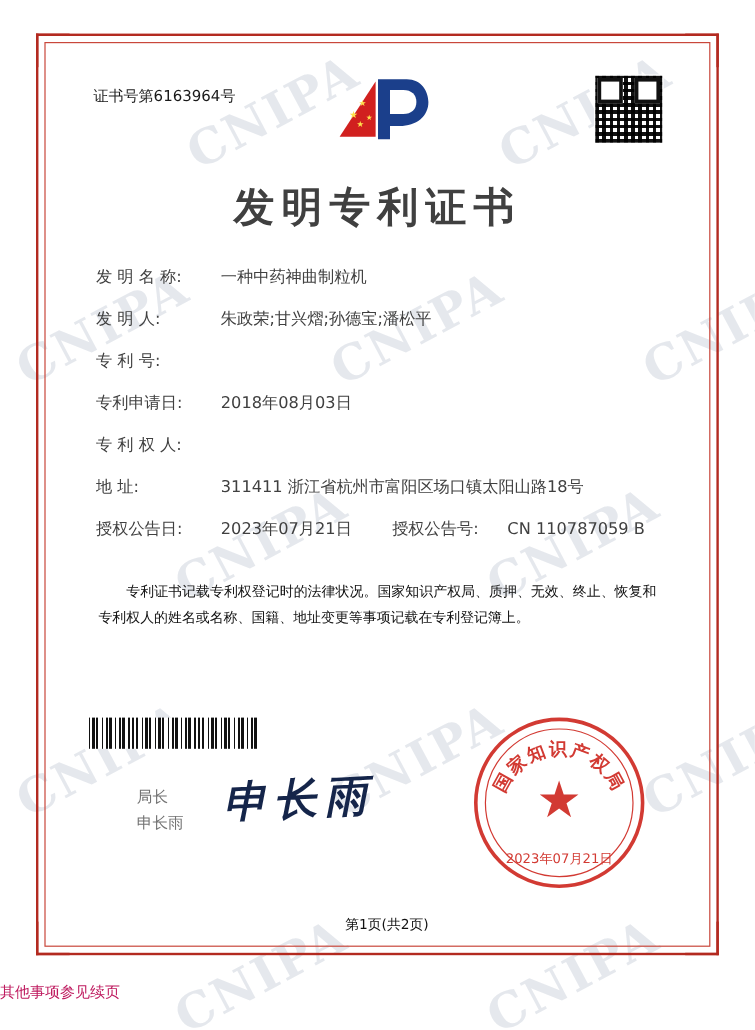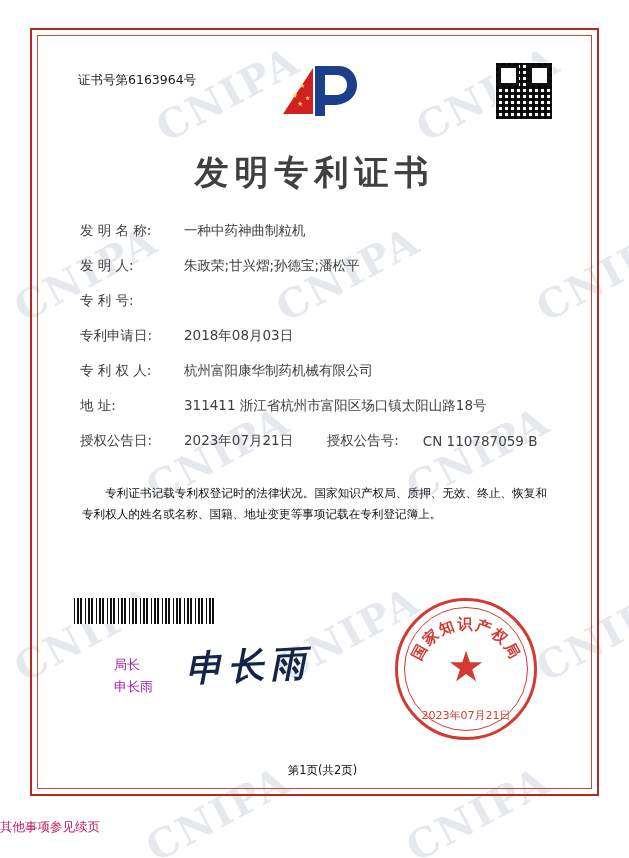--- a/index.html
+++ b/index.html
@@ -190,21 +190,21 @@
     background: repeating-linear-gradient(90deg,
       #111 0 1px, #fff 1px 3px, #111 3px 5px, #fff 5px 6px,
       #111 6px 8px, #fff 8px 11px);
   }
   .signature-block {
     position: absolute;
     left: 48px;
     top: 56px;
     font-size: 13px;
     line-height: 1.7;
-    color: #a21caf;
+    color: #737373;
   }
   .sign-script {
     position: absolute;
     left: 120px;
     top: 44px;
     font-family: "DejaVu Serif", "Liberation Serif", serif;
     font-size: 36px;
     font-style: italic;
     font-weight: 700;
     letter-spacing: 6px;
@@ -342,21 +342,20 @@
       </div>
       <div class="field">
         <span class="lbl">专 利 号:</span>
       </div>
       <div class="field">
         <span class="lbl">专利申请日:</span>
         <span class="val">2018年08月03日</span>
       </div>
       <div class="field">
         <span class="lbl">专 利 权 人:</span>
-        <span class="val">杭州富阳康华制药机械有限公司</span>
       </div>
       <div class="field">
         <span class="lbl">地        址:</span>
         <span class="val">311411 浙江省杭州市富阳区场口镇太阳山路18号</span>
       </div>
       <div class="field dual">
         <span class="lbl">授权公告日:</span>
         <span class="val">2023年07月21日</span>
         <span class="lbl2">授权公告号:</span>
         <span class="val2">CN 110787059 B</span>

